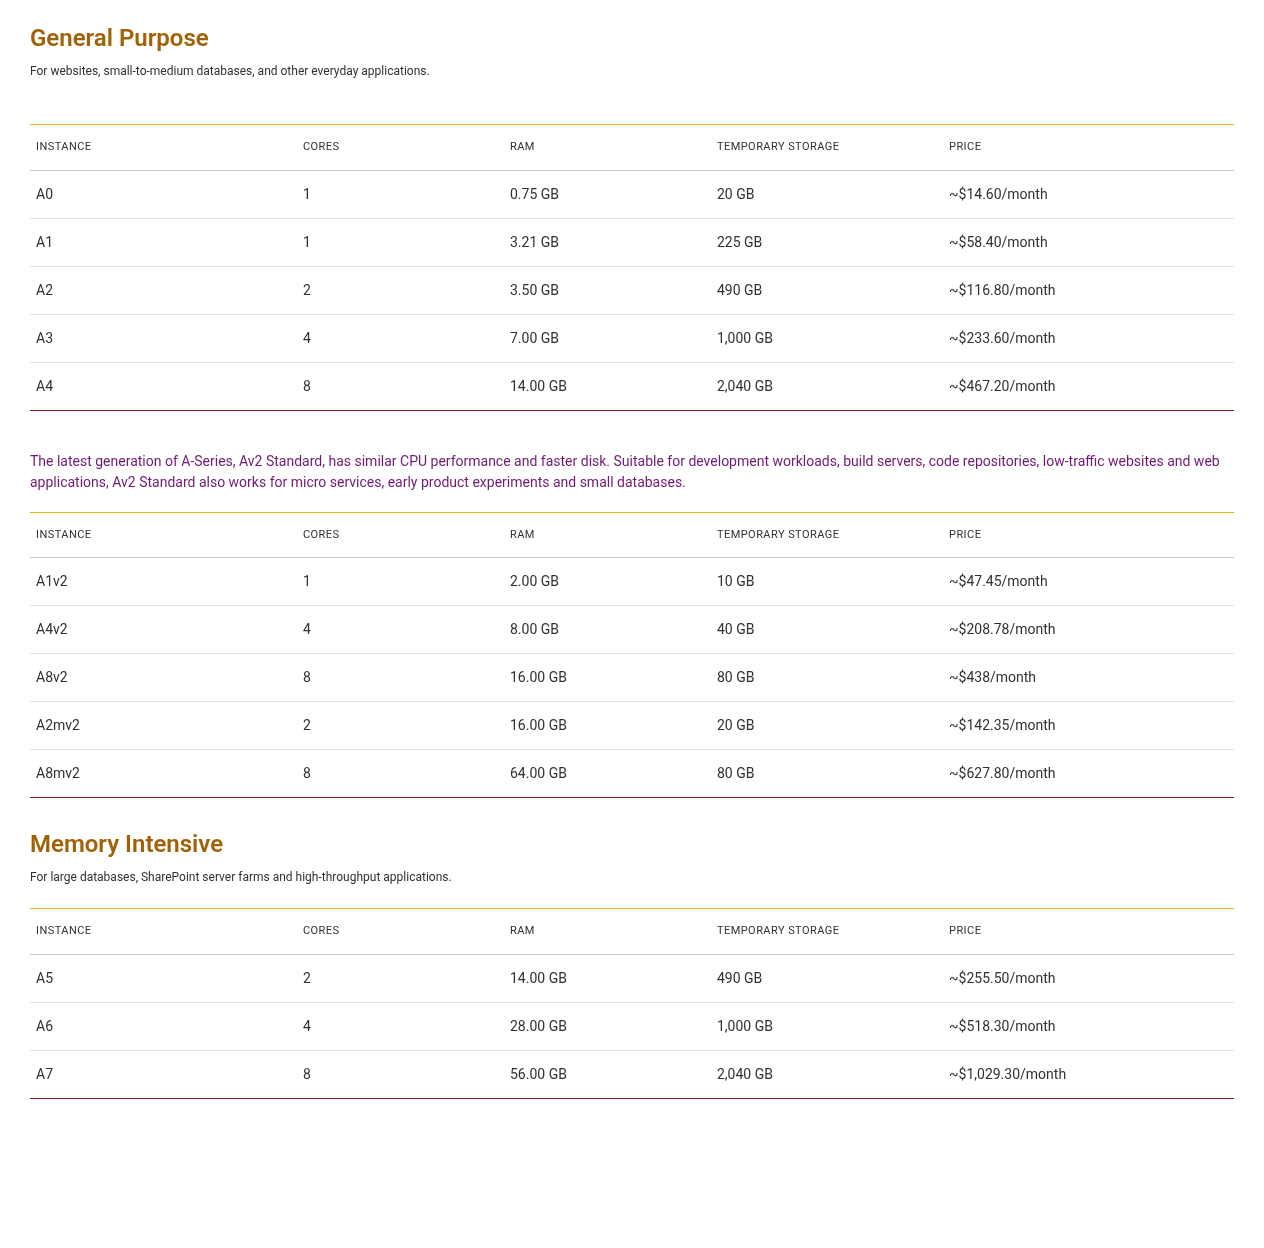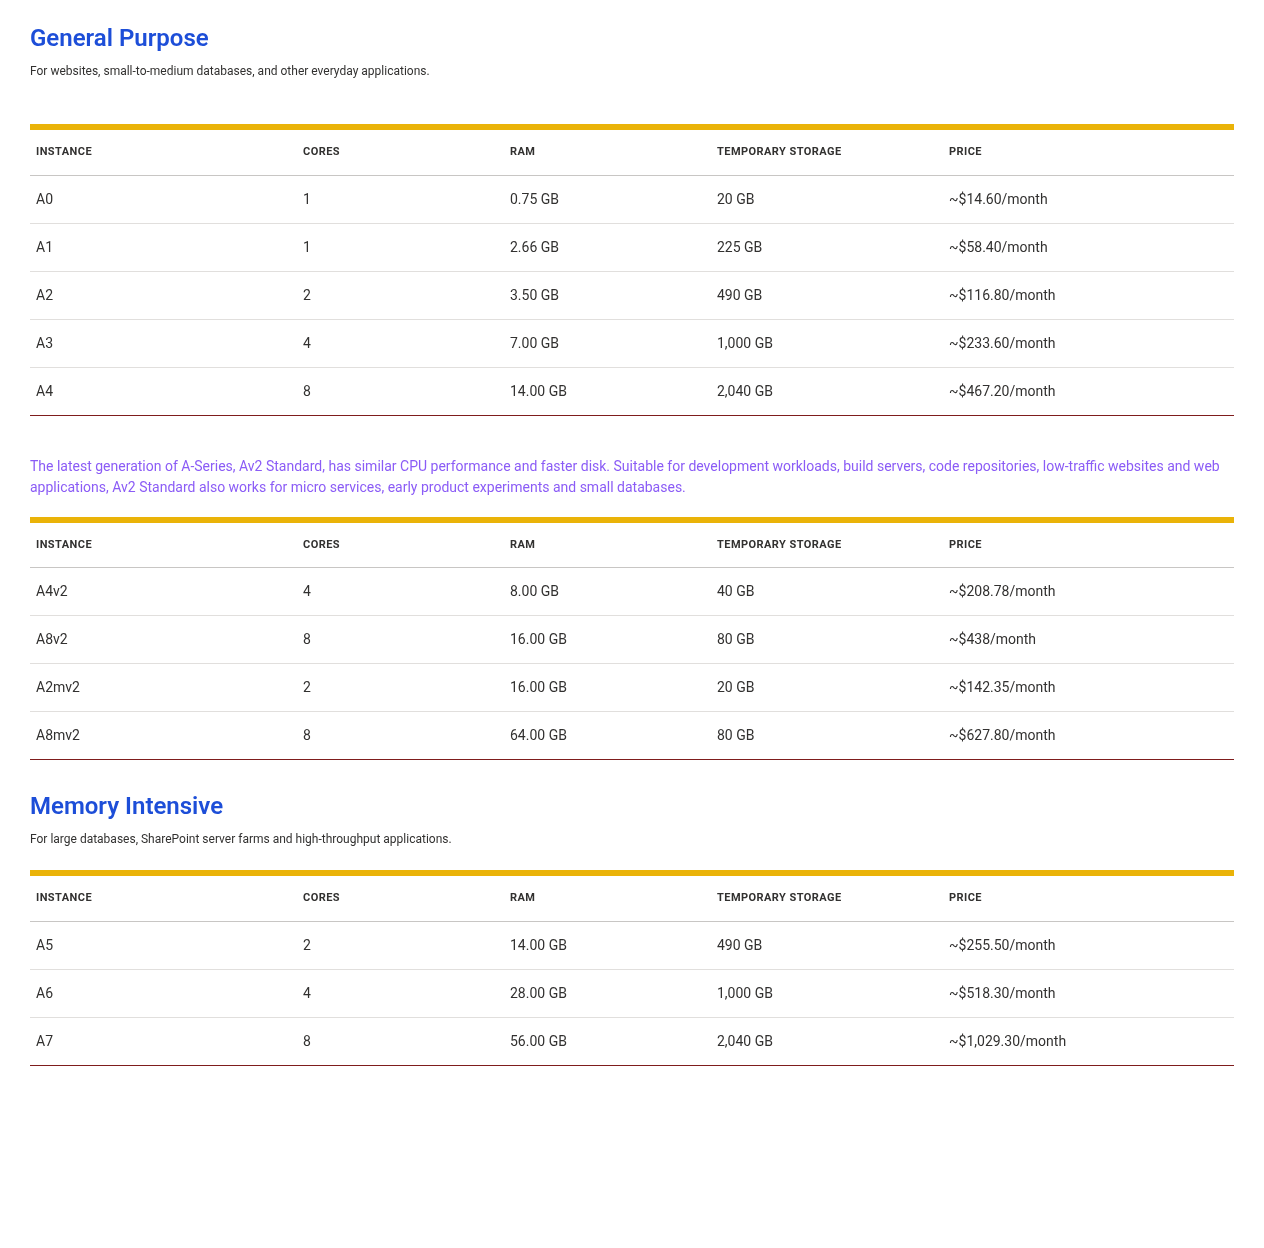--- a/index.html
+++ b/index.html
@@ -18,49 +18,49 @@
   }
   .section {
     margin-top: 0;
   }
   .section + .section {
     margin-top: 28px;
   }
   .section-title {
     font-size: 24px;
     font-weight: 600;
-    color: #1d4ed8;
+    color: #a16207;
     margin: 0 0 6px 0;
   }
   .section-desc {
     font-size: 12px;
     color: #323130;
     margin: 0 0 44px 0;
   }
   .interlude {
     font-size: 14px;
-    color: #8b5cf6;
+    color: #701a75;
     margin: 40px 0 18px 0;
     line-height: 1.55;
   }
   table.pricing {
     width: 100%;
     border-collapse: collapse;
     font-size: 14px;
     color: #323130;
     margin-bottom: 0;
   }
   table.pricing th {
     text-align: left;
     font-size: 11px;
-    font-weight: 700;
+    font-weight: 400;
     letter-spacing: 0.04em;
     color: #323130;
     padding: 14px 6px 14px 6px;
-    border-top: 6px solid #eab308;
+    border-top: 1px solid #eab308;
     border-bottom: 1px solid #c8c6c4;
     text-transform: uppercase;
   }
   table.pricing td {
     padding: 13px 6px;
     border-bottom: 1px solid #e1dfdd;
     vertical-align: middle;
   }
   table.pricing tbody tr:last-child td {
     border-bottom: 1px solid #7f1d1d;
@@ -94,21 +94,21 @@
           <tr>
             <td>A0</td>
             <td>1</td>
             <td>0.75 GB</td>
             <td>20 GB</td>
             <td>~$14.60/month</td>
           </tr>
           <tr>
             <td>A1</td>
             <td>1</td>
-            <td>2.66 GB</td>
+            <td>3.21 GB</td>
             <td>225 GB</td>
             <td>~$58.40/month</td>
           </tr>
           <tr>
             <td>A2</td>
             <td>2</td>
             <td>3.50 GB</td>
             <td>490 GB</td>
             <td>~$116.80/month</td>
           </tr>
@@ -136,20 +136,27 @@
         <tr>
           <th class="col-instance">INSTANCE</th>
           <th class="col-cores">CORES</th>
           <th class="col-ram">RAM</th>
           <th class="col-storage">TEMPORARY STORAGE</th>
           <th class="col-price">PRICE</th>
         </tr>
       </thead>
       <tbody>
           <tr>
+            <td>A1v2</td>
+            <td>1</td>
+            <td>2.00 GB</td>
+            <td>10 GB</td>
+            <td>~$47.45/month</td>
+          </tr>
+          <tr>
             <td>A4v2</td>
             <td>4</td>
             <td>8.00 GB</td>
             <td>40 GB</td>
             <td>~$208.78/month</td>
           </tr>
           <tr>
             <td>A8v2</td>
             <td>8</td>
             <td>16.00 GB</td>

